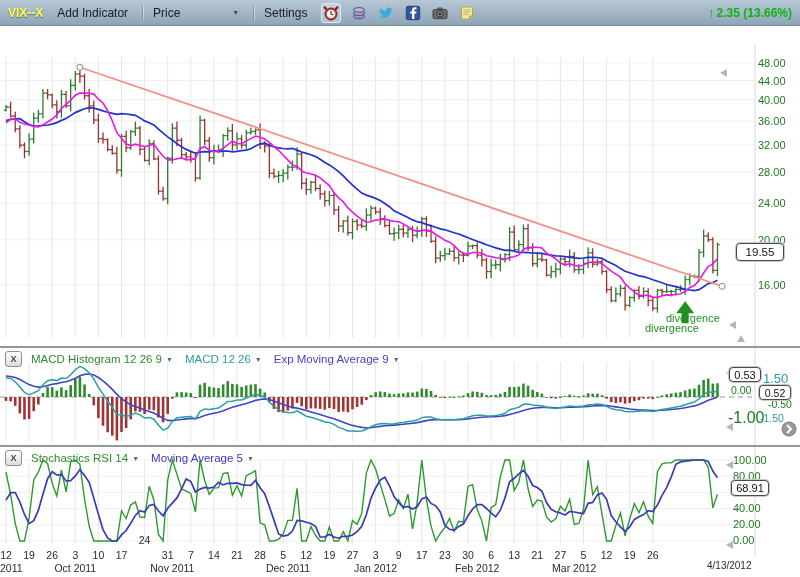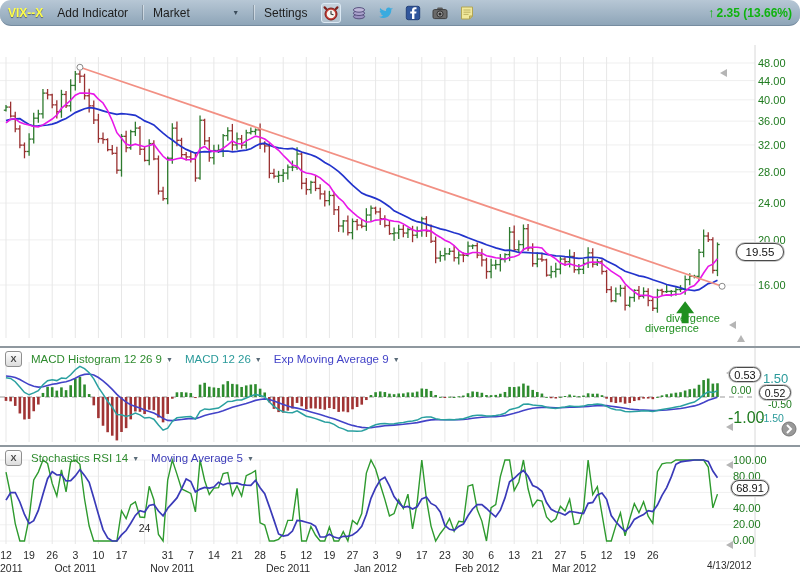--- a/index.html
+++ b/index.html
@@ -1,21 +1,21 @@
 <!DOCTYPE html>
 <html><head>
 <meta charset="utf-8">
 <style>
   html,body{margin:0;padding:0;background:#fff;}
   #app{position:relative;width:800px;height:577px;background:#fff;overflow:hidden;
        font-family:"Liberation Sans",sans-serif;-webkit-font-smoothing:antialiased;}
   
   .toolbar{position:absolute;top:0;left:0;width:800px;height:26px;
     background:linear-gradient(#b7c7d5,#8ea5b8);border-bottom:1px solid #768ca0;
-    display:flex;align-items:center;padding:0 8px;box-sizing:border-box;font-size:12px;color:#1c1c1c;border-radius:11px;}
+    display:flex;align-items:center;padding:0 8px;box-sizing:border-box;font-size:12px;color:#1c1c1c;}
   .sym{color:#ffff4a;font-weight:bold;text-shadow:0 1px 1px rgba(0,0,0,.45);margin-right:14px;cursor:pointer;}
   .titem{margin-right:14px;cursor:pointer;white-space:nowrap;}
   .tsep{width:1px;height:15px;background:rgba(0,0,0,.18);box-shadow:1px 0 0 rgba(255,255,255,.45);margin:0 10px 0 0;}
   .daily{display:flex;align-items:center;justify-content:space-between;width:86px;margin-right:14px;cursor:pointer;}
   .dd{font-size:7px;color:#3c4d5c;margin-left:4px;}
   .icon{width:18px;height:18px;margin-right:9px;display:flex;align-items:center;justify-content:center;cursor:pointer;}
   .icon.pressed{border:1px solid #dce9f4;background:rgba(255,255,255,.28);border-radius:3px;}
   .chg{margin-left:auto;font-weight:bold;font-size:12px;display:flex;align-items:center;white-space:nowrap;}
   .chg .arr{font-size:13px;margin-right:2px;}
   
@@ -28,40 +28,40 @@
   
   .phead{position:absolute;display:flex;align-items:center;font-size:11.5px;z-index:5;}
   .ind{display:flex;align-items:center;margin-right:12px;cursor:pointer;white-space:nowrap;}
   .ind .dd{color:#5a6b78;}
   .xbtn{width:15px;height:14px;border:1px solid #8f8f8f;border-radius:3px;margin-right:9px;
     background:linear-gradient(#ffffff,#dcdcdc);font-size:9px;font-weight:bold;color:#444;
     display:flex;align-items:center;justify-content:center;cursor:pointer;}
   
   .ylab{position:absolute;font-size:11px;line-height:12px;color:#1e7a1e;z-index:4;}
   .teal{color:#2a9a9a;}
-  .valbox{position:absolute;background:#fff;border:1.5px solid #4a4a4a;border-radius:9px;
+  .valbox{position:absolute;background:#fff;border:1.5px solid #4a4a4a;border-radius:4px;
     box-shadow:0 0 0 1px #c9c9c9;color:#111;display:flex;align-items:center;justify-content:center;z-index:6;}
   .xtick{position:absolute;width:24px;text-align:center;font-size:10.5px;color:#2b2b2b;z-index:4;}
   .month{position:absolute;width:56px;text-align:center;font-size:10.5px;color:#2b2b2b;z-index:4;}
   .enddate{position:absolute;font-size:10px;color:#2b2b2b;z-index:4;}
   .divider{position:absolute;left:0;width:800px;height:2px;background:#8f989f;z-index:5;}
   .anno{position:absolute;font-size:11px;color:#1f8f1f;z-index:6;white-space:nowrap;cursor:pointer;}
   svg.panel{position:absolute;left:0;z-index:2;}
 </style>
 </head>
 <body>
 
 <div id="app">
 
   <div class="toolbar">
     <span class="sym">VIX--X</span>
     <span class="titem">Add Indicator</span>
     <span class="tsep"></span>
     <span class="daily">
-      <span>Market</span>
+      <span>Price</span>
       <span class="dd">▼</span>
     </span>
     <span class="tsep"></span>
     <span class="titem">Settings</span>
     <span class="icon pressed">
       <svg width="16" height="16" viewBox="0 0 16 16">
         <line x1="3.2" y1="4" x2="1.6" y2="2.4" stroke="#7c1f1c" stroke-width="2.2" stroke-linecap="round"></line>
         <line x1="12.8" y1="4" x2="14.4" y2="2.4" stroke="#7c1f1c" stroke-width="2.2" stroke-linecap="round"></line>
         <circle cx="8" cy="9" r="6" fill="#c23a32" stroke="#7c1f1c"></circle>
         <circle cx="8" cy="9" r="4.3" fill="#f7f4ef"></circle>
@@ -934,21 +934,21 @@
   <div class="ylab" style="left:733px;top:534px">0.00</div>
   <div class="valbox" style="left:731px;top:480px;width:36px;height:14px;font-size:11px">68.91</div>
 
   <div id="xaxis">
       <div class="xtick" style="left: -6px; top: 549px;">12</div>
       <div class="xtick" style="left: 17.1px; top: 549px;">19</div>
       <div class="xtick" style="left: 40.2px; top: 549px;">26</div>
       <div class="xtick" style="left: 63.3px; top: 549px;">3</div>
       <div class="xtick" style="left: 86.4px; top: 549px;">10</div>
       <div class="xtick" style="left: 109.5px; top: 549px;">17</div>
-      <div class="xtick" style="left: 132.6px; top: 522px; text-align: center;">24</div>
+      <div class="xtick" style="left: 132.6px; top: 534px; text-align: center;">24</div>
       <div class="xtick" style="left: 155.7px; top: 549px;">31</div>
       <div class="xtick" style="left: 178.8px; top: 549px;">7</div>
       <div class="xtick" style="left: 201.9px; top: 549px;">14</div>
       <div class="xtick" style="left: 225px; top: 549px;">21</div>
       <div class="xtick" style="left: 248.1px; top: 549px;">28</div>
       <div class="xtick" style="left: 271.2px; top: 549px;">5</div>
       <div class="xtick" style="left: 294.3px; top: 549px;">12</div>
       <div class="xtick" style="left: 317.4px; top: 549px;">19</div>
       <div class="xtick" style="left: 340.5px; top: 549px;">27</div>
       <div class="xtick" style="left: 363.6px; top: 549px;">3</div>

